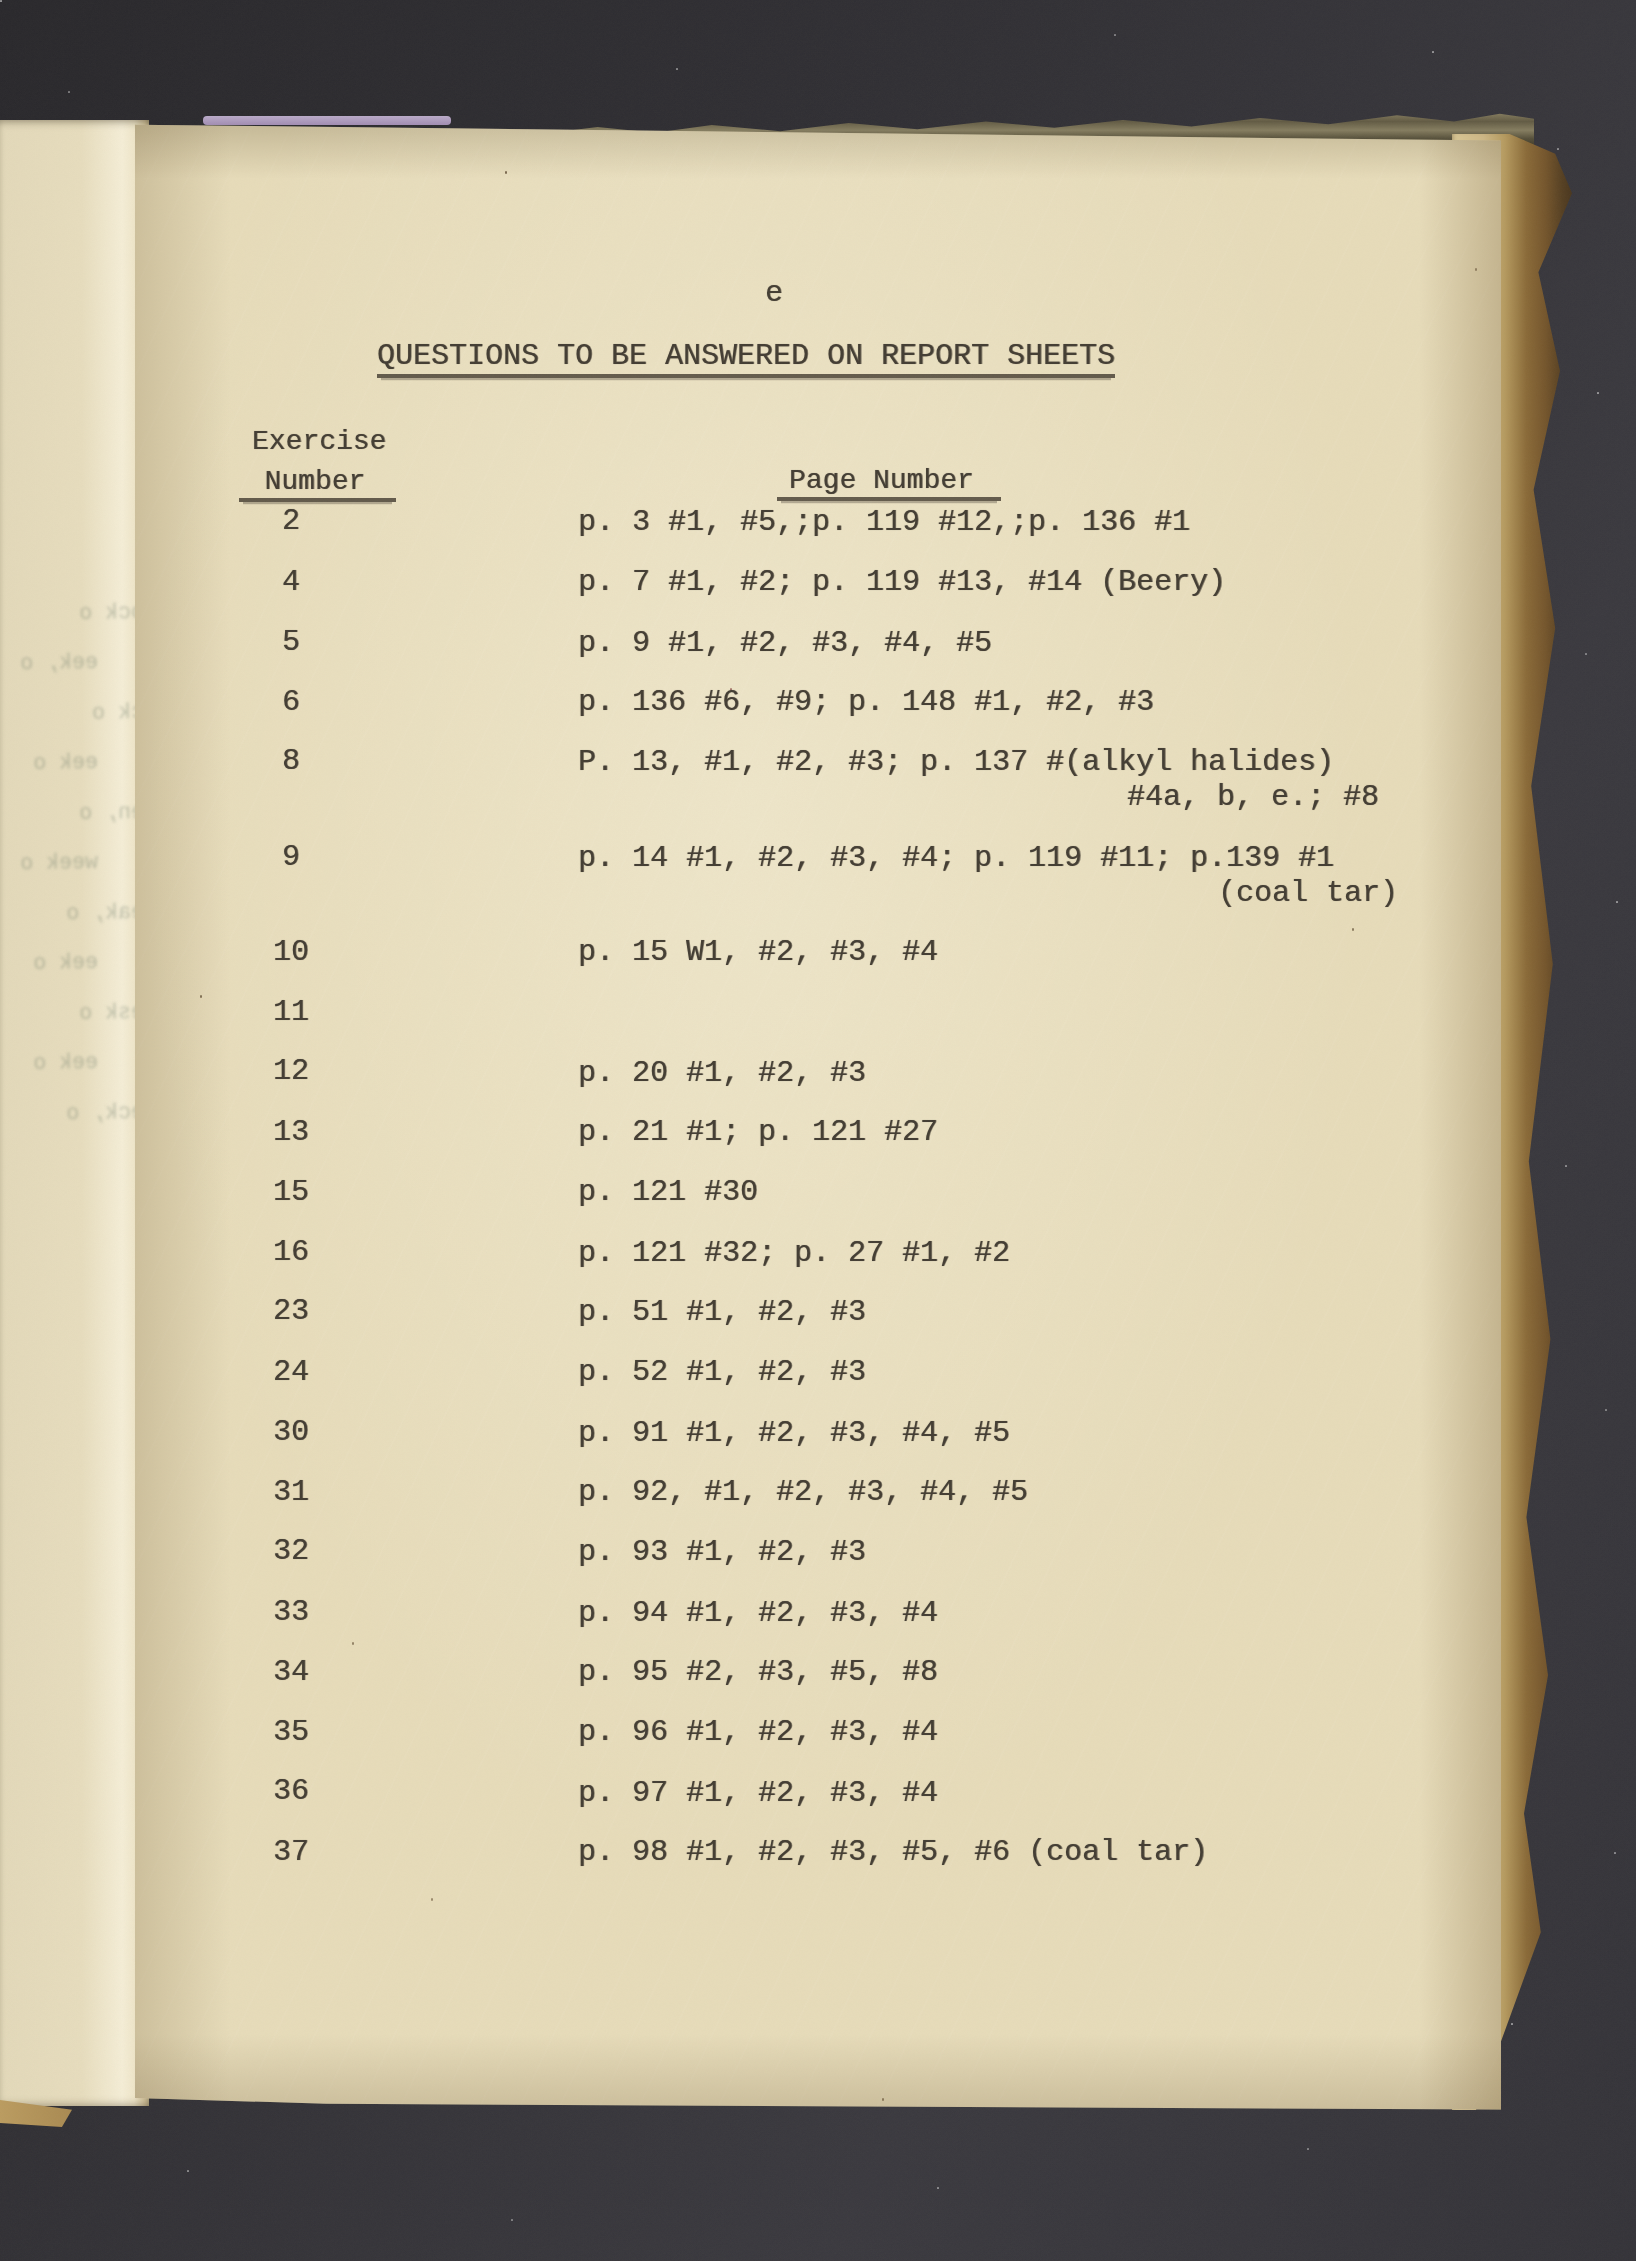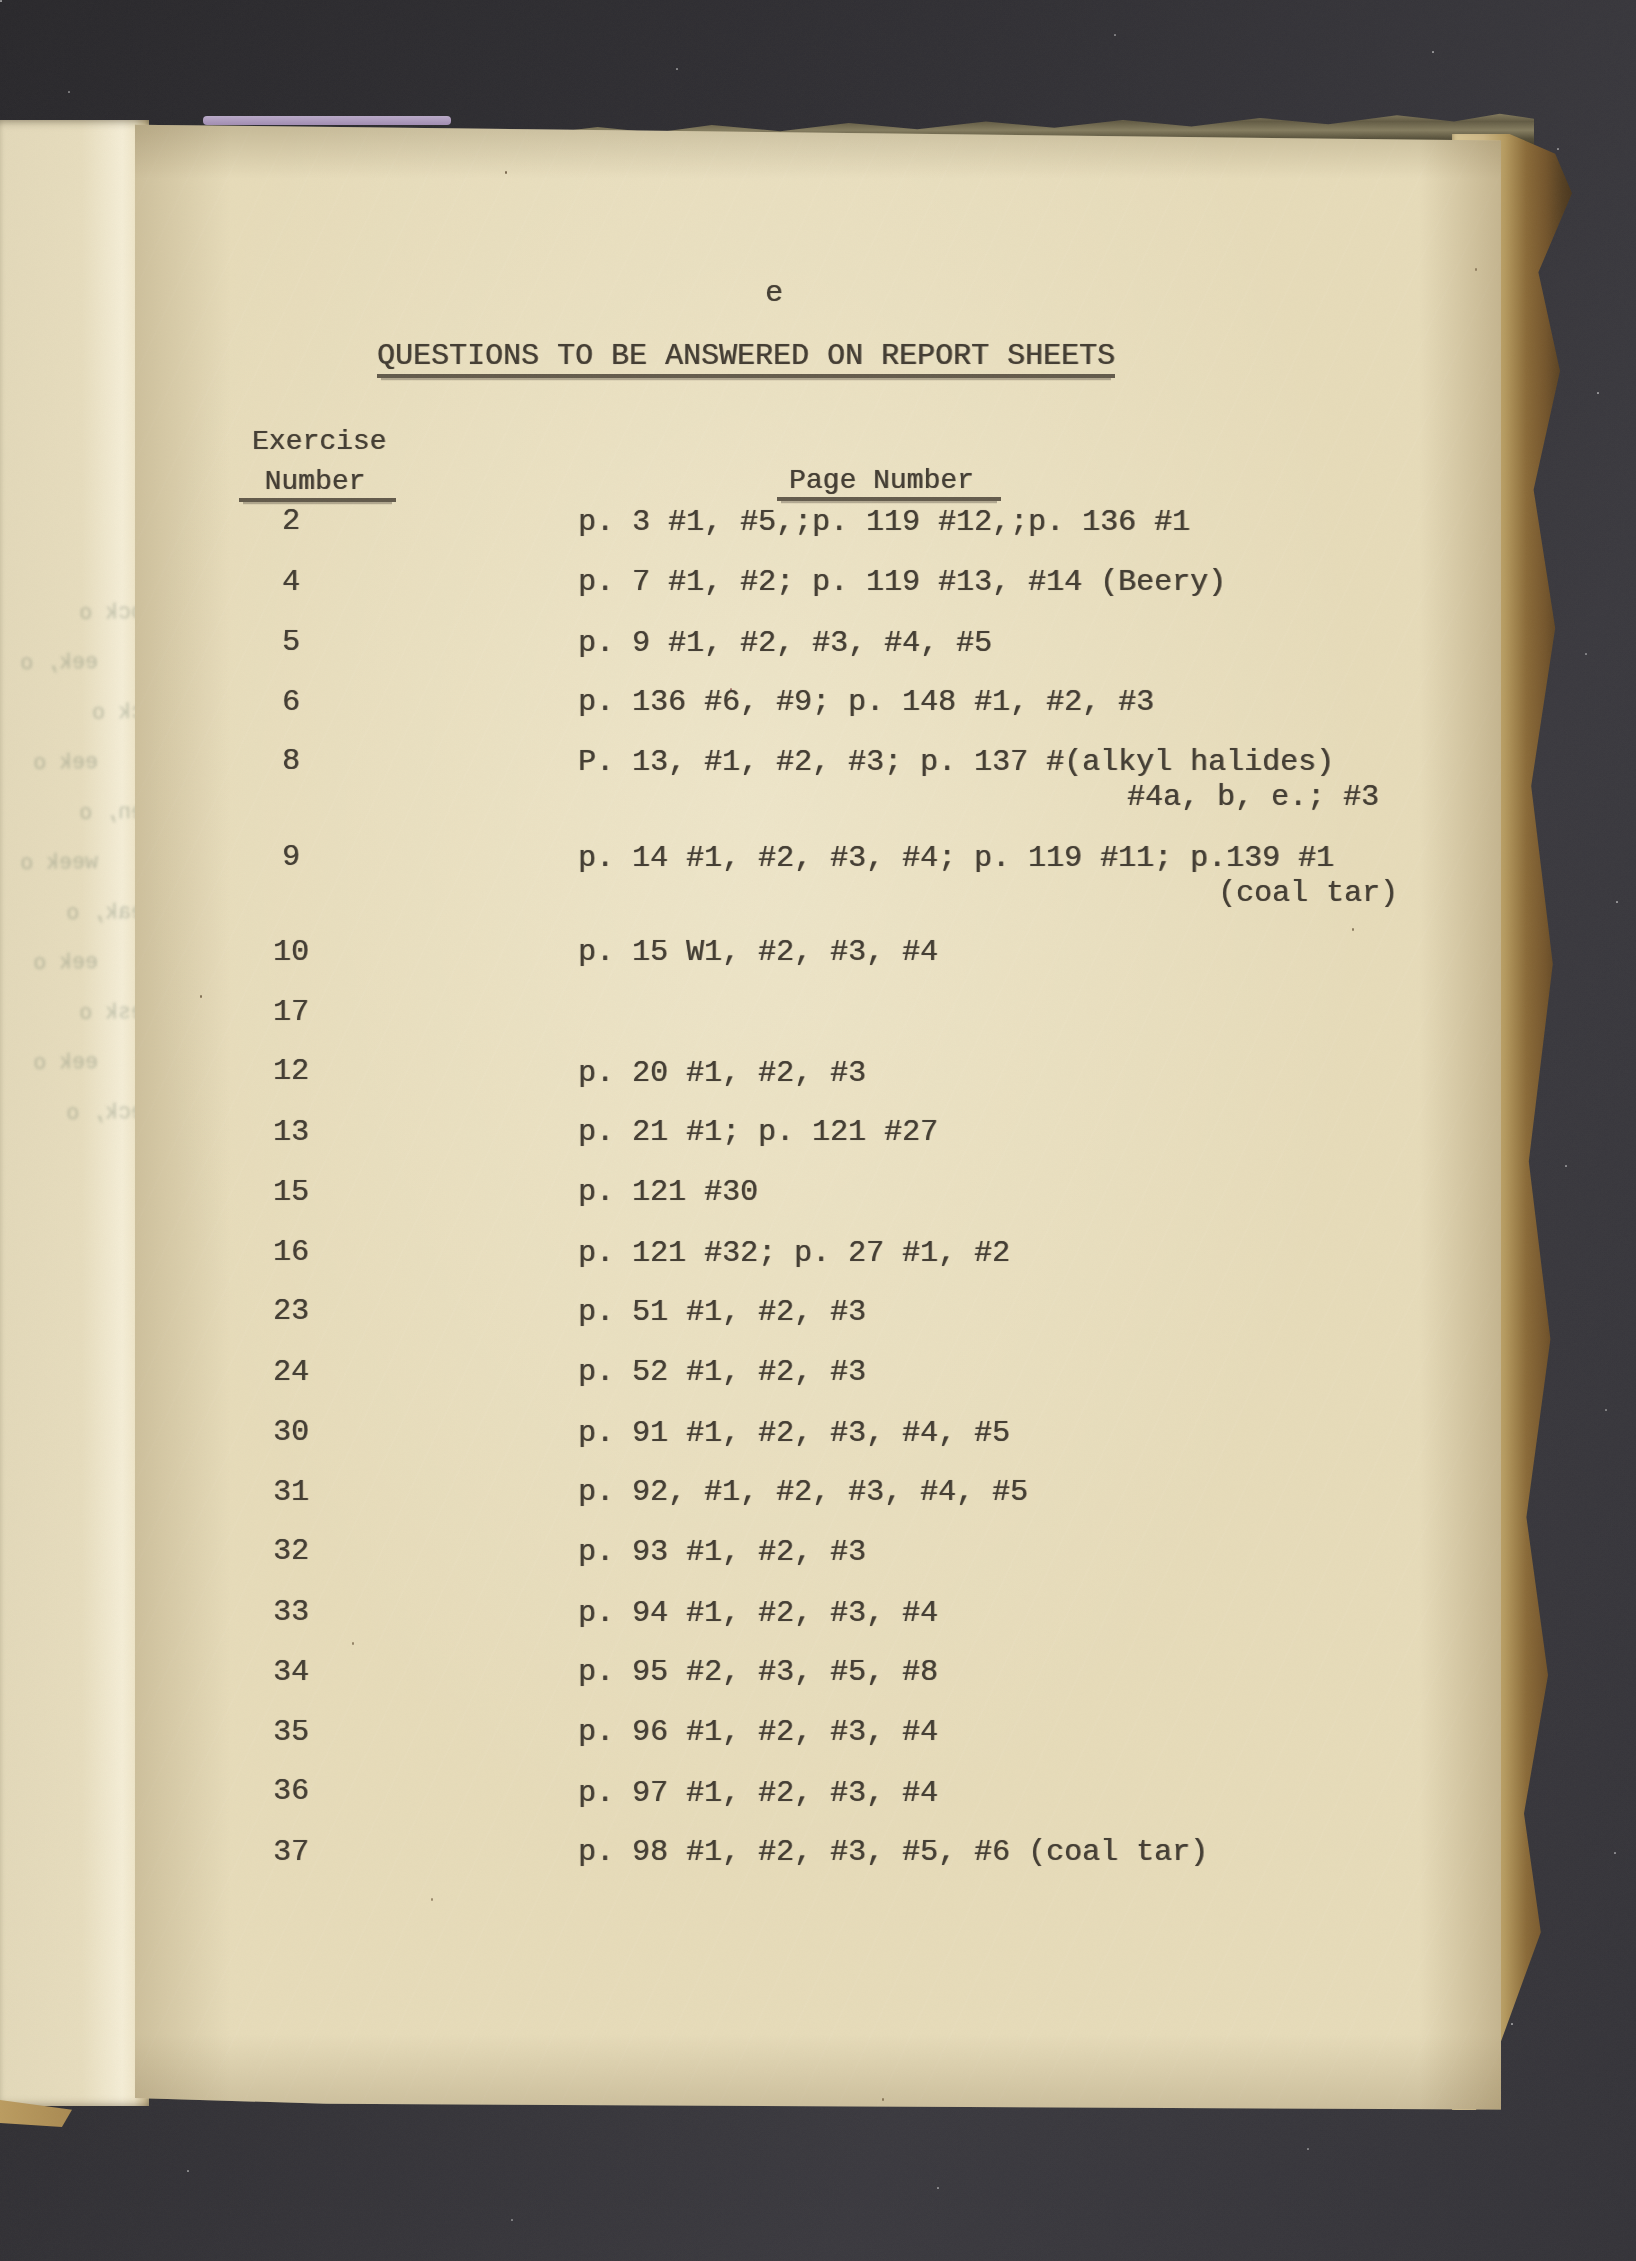--- a/index.html
+++ b/index.html
@@ -147,42 +147,42 @@
     <div class="pg">
       <div class="l1">p. 136 #6, #9; p. 148 #1, #2, #3</div>
 
     </div>
   </div>
 
   <div class="row tw" data-ex="8">
     <div class="ex">8</div>
     <div class="pg">
       <div class="l1">P. 13, #1, #2, #3; p. 137 #(alkyl halides)</div>
-      <div class="l2">#4a, b, e.; #3</div>
+      <div class="l2">#4a, b, e.; #8</div>
     </div>
   </div>
 
   <div class="row tw" data-ex="9">
     <div class="ex">9</div>
     <div class="pg">
       <div class="l1">p. 14 #1, #2, #3, #4; p. 119 #11; p.139 #1</div>
       <div class="l2">(coal tar)</div>
     </div>
   </div>
 
   <div class="row tw" data-ex="10">
     <div class="ex">10</div>
     <div class="pg">
       <div class="l1">p. 15 W1, #2, #3, #4</div>
 
     </div>
   </div>
 
   <div class="row tw" data-ex="11">
-    <div class="ex">17</div>
+    <div class="ex">11</div>
   </div>
 
   <div class="row tw" data-ex="12">
     <div class="ex">12</div>
     <div class="pg">
       <div class="l1">p. 20 #1, #2, #3</div>
 
     </div>
   </div>
 

